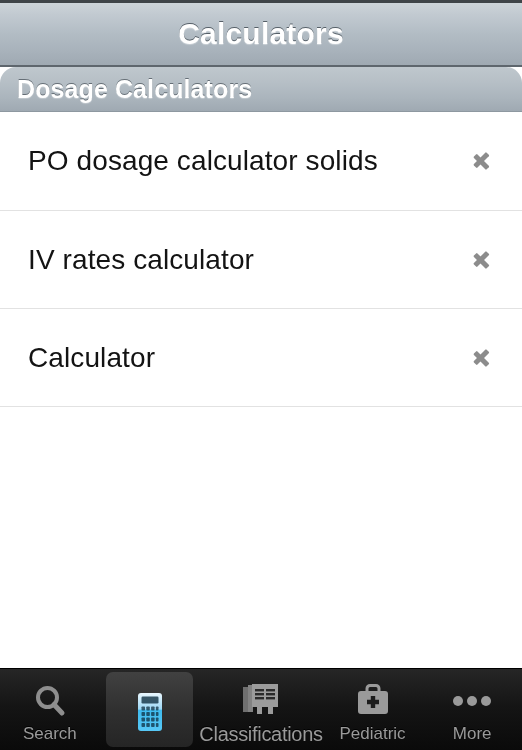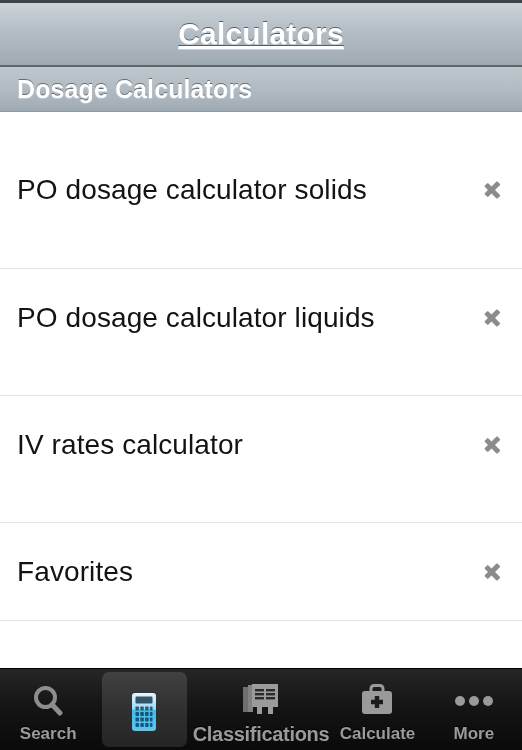--- a/index.html
+++ b/index.html
@@ -26,28 +26,28 @@
     border-top:3px solid #3f4448;
     border-bottom:2px solid #5e666d;
     display:flex; align-items:center; justify-content:center;
   }
   .navbar-title {
     font-size:30px;
     font-weight:bold;
     color:#ffffff;
     letter-spacing:0.2px;
     text-shadow:0 -1px 0 rgba(80,90,98,0.95), 0 1px 1px rgba(255,255,255,0.35);
-    text-decoration:underline;
   }
 
   
   .content {
     flex:1 1 auto;
     background:#ffffff;
     overflow:hidden;
+    border-radius:16px;
   }
 
   
   .section-header {
     position:relative;
     height:45px;
     background:linear-gradient(to bottom,
       #bfc7cd 0%, #b6bfc6 35%, #aab4bc 72%, #9fa9b2 100%);
     border-bottom:1px solid #8e98a0;
     display:flex; align-items:center;
@@ -60,23 +60,22 @@
     letter-spacing:0.1px;
     text-shadow:0 -1px 0 rgba(92,101,109,0.9), 0 1px 1px rgba(255,255,255,0.3);
   }
 
   
   .row {
     position:relative;
     height:98px;
     background:#ffffff;
     display:flex; align-items:center;
-    padding:0 17px;
+    padding:0 28px;
     cursor:pointer;
-    margin-top:29px;
   }
   .row + .row { border-top:1px solid #e2e2e2; }
   .row-label {
     flex:1 1 auto;
     font-size:28px;
     color:#131313;
     letter-spacing:0.1px;
     white-space:nowrap;
   }
   .chevron {
@@ -129,21 +128,21 @@
     position:relative;
     width:44px; height:44px;
     display:flex; align-items:center; justify-content:center;
     z-index:1;
   }
   .tab-label {
     position:relative;
     z-index:1;
     margin-top:1px;
     font-size:17px;
-    font-weight:bold;
+    font-weight:normal;
     color:#9a9a9a;
     text-shadow:0 -1px 0 #000;
     white-space:nowrap;
   }
   .tab.active .tab-label { color:#ffffff; }
   .tab-label.tight { font-size:20px; letter-spacing:-0.3px; }
 </style>
 </head>
 <body>
 
@@ -157,32 +156,28 @@
 
     <div class="section-header">
       <div class="section-header-label">Dosage Calculators</div>
     </div>
 
     <div class="row">
       <div class="row-label">PO dosage calculator solids</div>
       <div class="chevron"></div>
     </div>
 
-    <div class="row">
-      <div class="row-label">PO dosage calculator liquids</div>
-      <div class="chevron"></div>
-    </div>
 
     <div class="row">
       <div class="row-label">IV rates calculator</div>
       <div class="chevron"></div>
     </div>
 
     <div class="row">
-      <div class="row-label">Favorites</div>
+      <div class="row-label">Calculator</div>
       <div class="chevron"></div>
     </div>
 
 
 
     <div class="row-bottom-rule"></div>
     <div class="filler" style="height:38px"></div>
 
   </div>
 
@@ -259,21 +254,21 @@
 
     <div class="tab">
       <div class="tab-hit"></div>
       <div class="tab-icon">
         <svg width="40" height="38" viewBox="0 0 40 38">
           <path d="M14 9 V6.5 a3 3 0 0 1 3-3 h6 a3 3 0 0 1 3 3 V9" fill="none" stroke="#9a9a9a" stroke-width="3"></path>
           <rect x="5" y="9" width="30" height="23" rx="3" fill="#9a9a9a"></rect>
           <path d="M17.8 14 h4.4 v3.8 h3.8 v4.4 h-3.8 V26 h-4.4 v-3.8 H14 v-4.4 h3.8 Z" fill="#1c1c1c"></path>
         </svg>
       </div>
-      <div class="tab-label">Calculate</div>
+      <div class="tab-label">Pediatric</div>
     </div>
 
     <div class="tab">
       <div class="tab-hit"></div>
       <div class="tab-icon">
         <svg width="44" height="20" viewBox="0 0 44 20">
           <circle cx="8" cy="10" r="5" fill="#9a9a9a"></circle>
           <circle cx="22" cy="10" r="5" fill="#9a9a9a"></circle>
           <circle cx="36" cy="10" r="5" fill="#9a9a9a"></circle>
         </svg>

